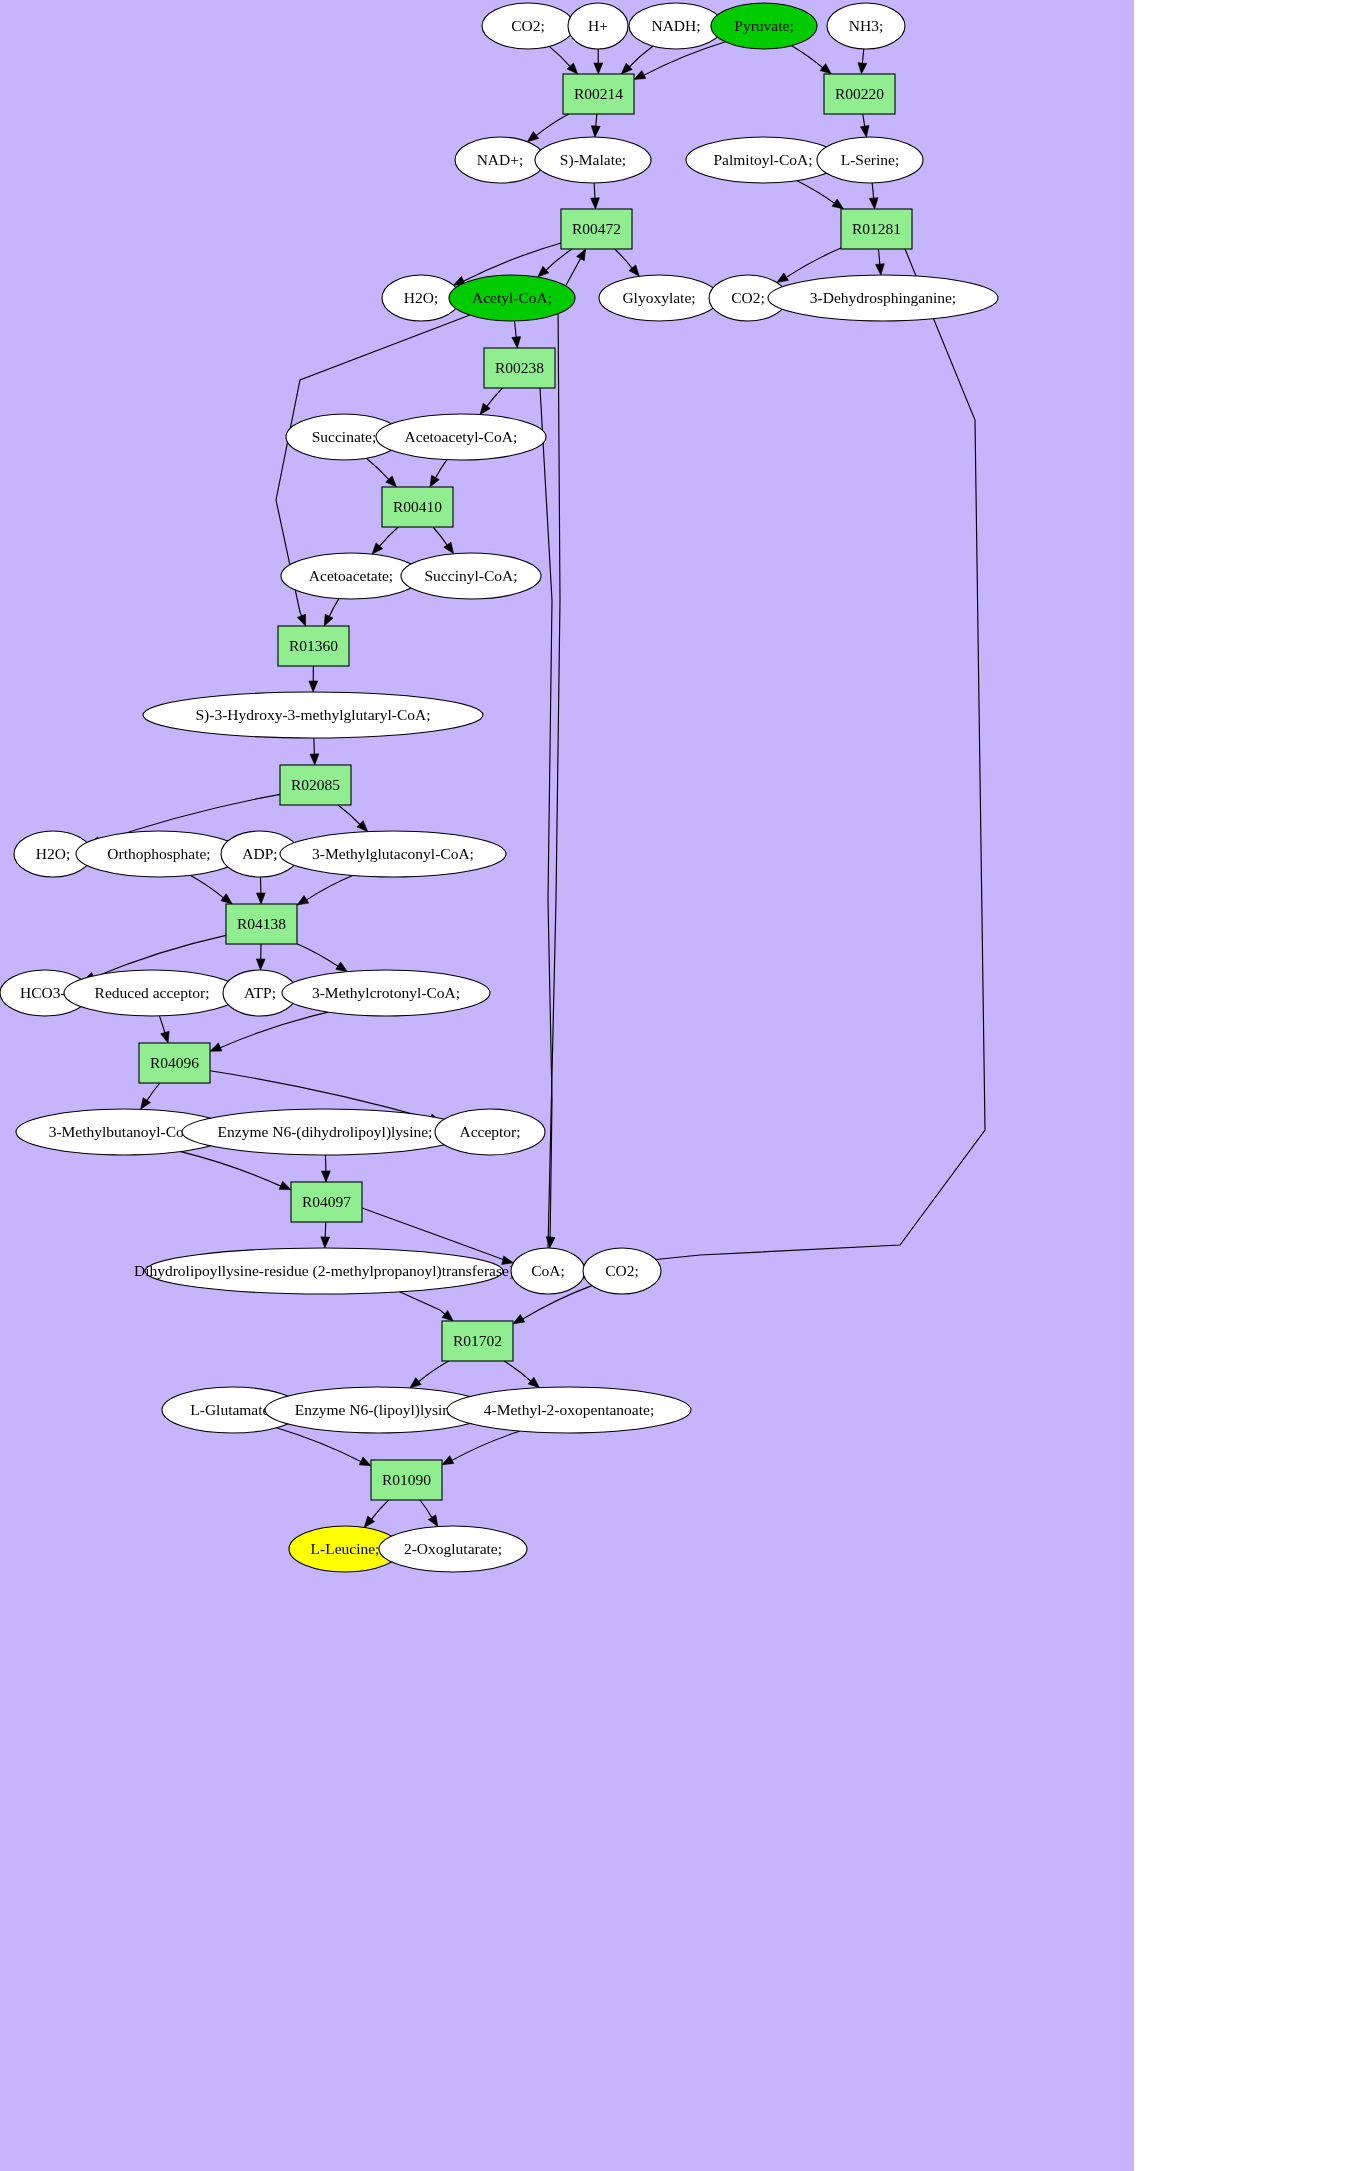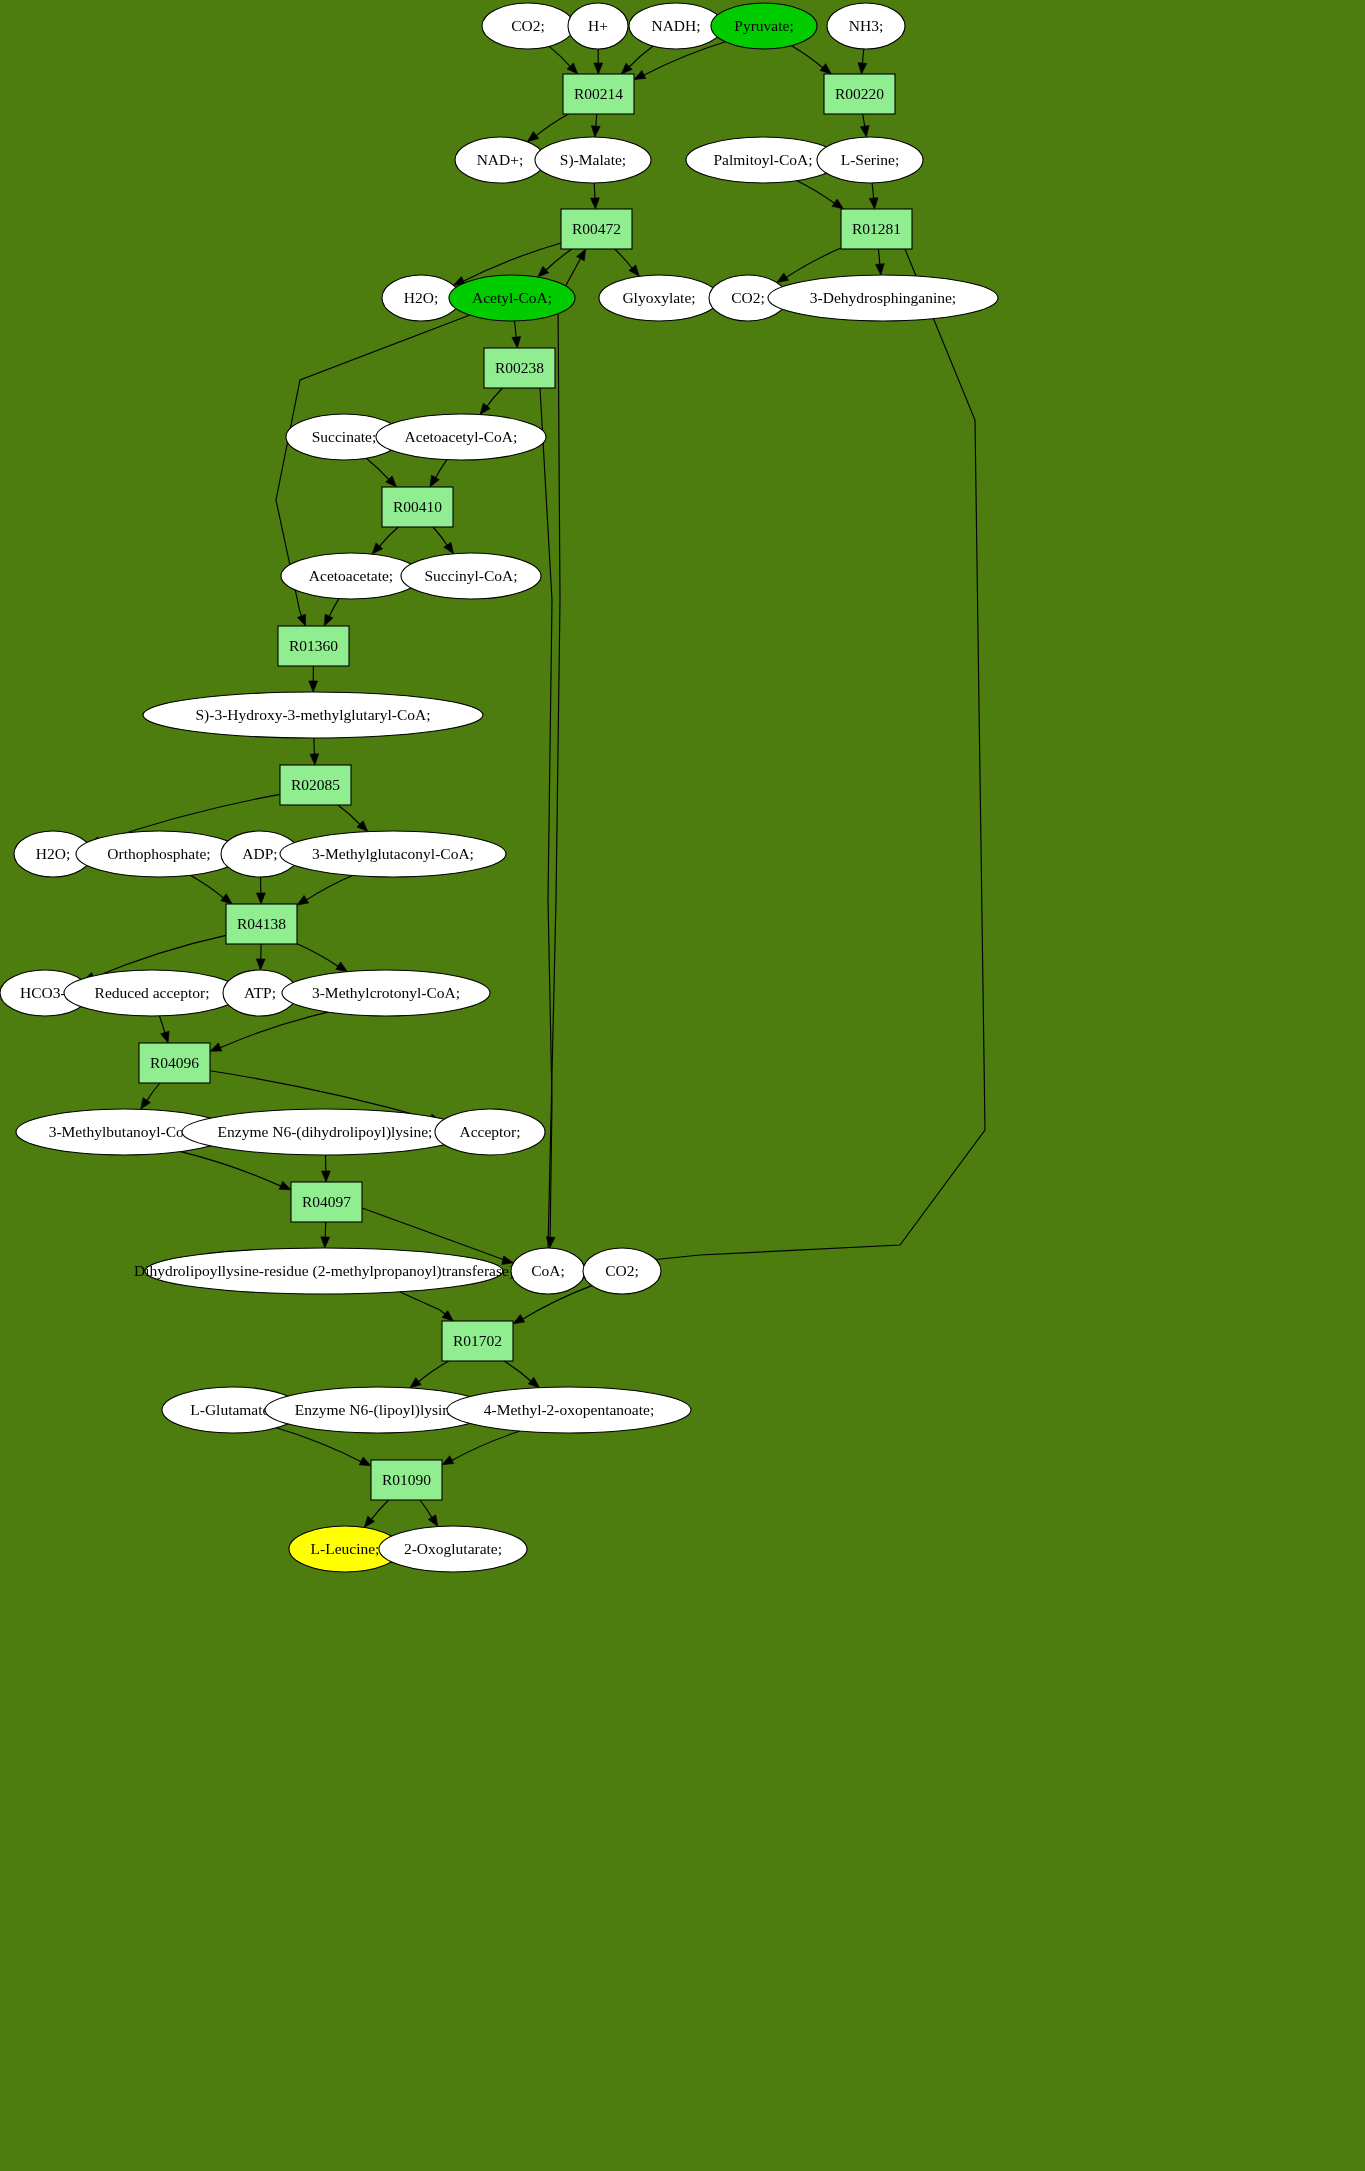--- a/index.html
+++ b/index.html
@@ -2,23 +2,23 @@
 <html><head>
 <meta charset="utf-8">
 <style>
   html, body {
     margin: 0;
     padding: 0;
     background: #ffffff;
   }
   #canvas {
     position: relative;
-    width: 1365px;
+    width: 1134px;
     height: 2171px;
-    background: #4d7c0f;
+    background: #c4b5fd;
     font-family: "Liberation Serif", serif;
     text-decoration: underline;
   }
   svg#graph {
     position: absolute;
     top: 0; left: 0;
     width: 1365px;
     height: 2171px;
     overflow: visible;
   }

